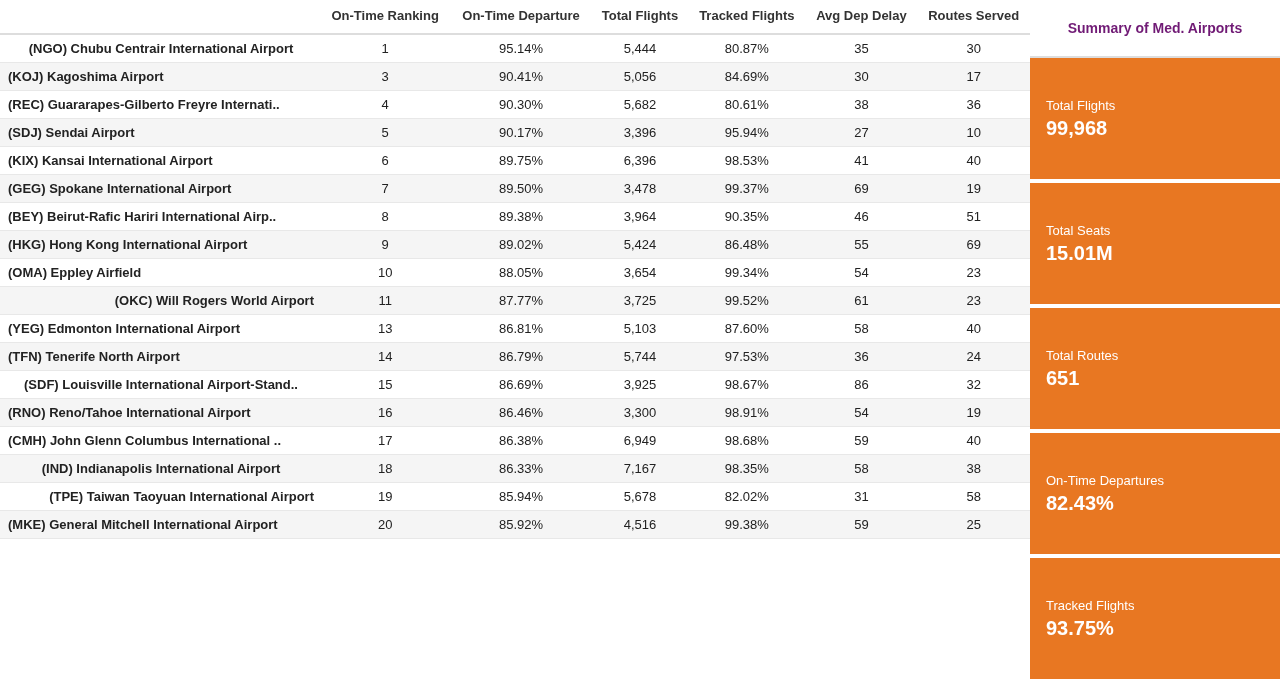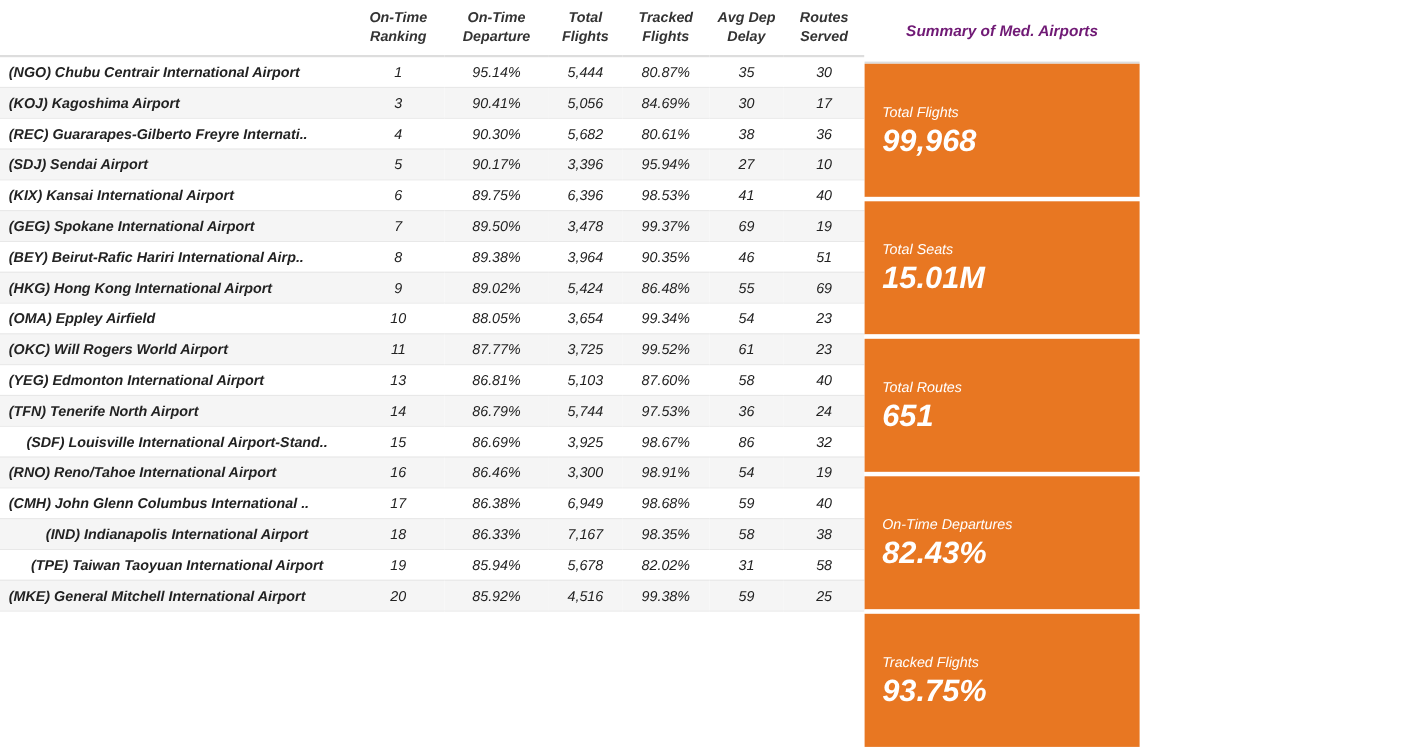--- a/index.html
+++ b/index.html
@@ -4,23 +4,22 @@
   <style>
     * { box-sizing: border-box; margin: 0; padding: 0; }
     body {
       font-family: Arial, sans-serif;
       font-size: 13px;
       background: #fff;
       color: #222;
     }
     .container {
       display: flex;
-      width: 1036px;
+      width: 1280px;
       min-height: 679px;
-      font-style: italic;
     }
     .table-section {
       flex: 1;
       overflow: hidden;
     }
     table {
       width: 100%;
       border-collapse: collapse;
     }
     thead tr {
@@ -87,21 +86,21 @@
     }
     .stat-card:nth-child(odd) {
       background: #E87722;
     }
     .stat-card .stat-label {
       font-size: 13px;
       font-weight: normal;
       margin-bottom: 4px;
     }
     .stat-card .stat-value {
-      font-size: 28px;
+      font-size: 20px;
       font-weight: bold;
       line-height: 1.1;
     }
     .divider-row {
       height: 4px;
       background: #fff;
     }
   </style>
 </head>
 <body>
@@ -115,21 +114,21 @@
           <th>On-Time Ranking</th>
           <th>On-Time Departure</th>
           <th>Total Flights</th>
           <th>Tracked Flights</th>
           <th>Avg Dep Delay</th>
           <th>Routes Served</th>
         </tr>
       </thead>
       <tbody id="table-body">
       <tr>
-            <td style="text-align: left; font-weight: bold; margin-top: 12px;">(NGO) Chubu Centrair International Airport</td>
+            <td style="text-align: center; font-weight: bold; margin-top: 12px;">(NGO) Chubu Centrair International Airport</td>
             <td>1</td>
             <td>95.14%</td>
             <td>5,444</td>
             <td>80.87%</td>
             <td>35</td>
             <td>30</td>
           </tr>
           <tr>
             <td style="text-align: left; font-weight: bold;">(KOJ) Kagoshima Airport</td>
             <td>3</td>
@@ -196,21 +195,21 @@
           <tr>
             <td style="text-align: left; font-weight: bold;">(OMA) Eppley Airfield</td>
             <td>10</td>
             <td>88.05%</td>
             <td>3,654</td>
             <td>99.34%</td>
             <td>54</td>
             <td>23</td>
           </tr>
           <tr>
-            <td style="text-align: left; font-weight: bold;">(OKC) Will Rogers World Airport</td>
+            <td style="text-align: right; font-weight: bold;">(OKC) Will Rogers World Airport</td>
             <td>11</td>
             <td>87.77%</td>
             <td>3,725</td>
             <td>99.52%</td>
             <td>61</td>
             <td>23</td>
           </tr>
           <tr>
             <td style="text-align: left; font-weight: bold;">(YEG) Edmonton International Airport</td>
             <td>13</td>
@@ -259,21 +258,21 @@
           <tr>
             <td style="text-align: center; font-weight: bold;">(IND) Indianapolis International Airport</td>
             <td>18</td>
             <td>86.33%</td>
             <td>7,167</td>
             <td>98.35%</td>
             <td>58</td>
             <td>38</td>
           </tr>
           <tr>
-            <td style="text-align: center; font-weight: bold;">(TPE) Taiwan Taoyuan International Airport</td>
+            <td style="text-align: right; font-weight: bold;">(TPE) Taiwan Taoyuan International Airport</td>
             <td>19</td>
             <td>85.94%</td>
             <td>5,678</td>
             <td>82.02%</td>
             <td>31</td>
             <td>58</td>
           </tr>
           <tr>
             <td style="text-align: left; font-weight: bold;">(MKE) General Mitchell International Airport</td>
             <td>20</td>

